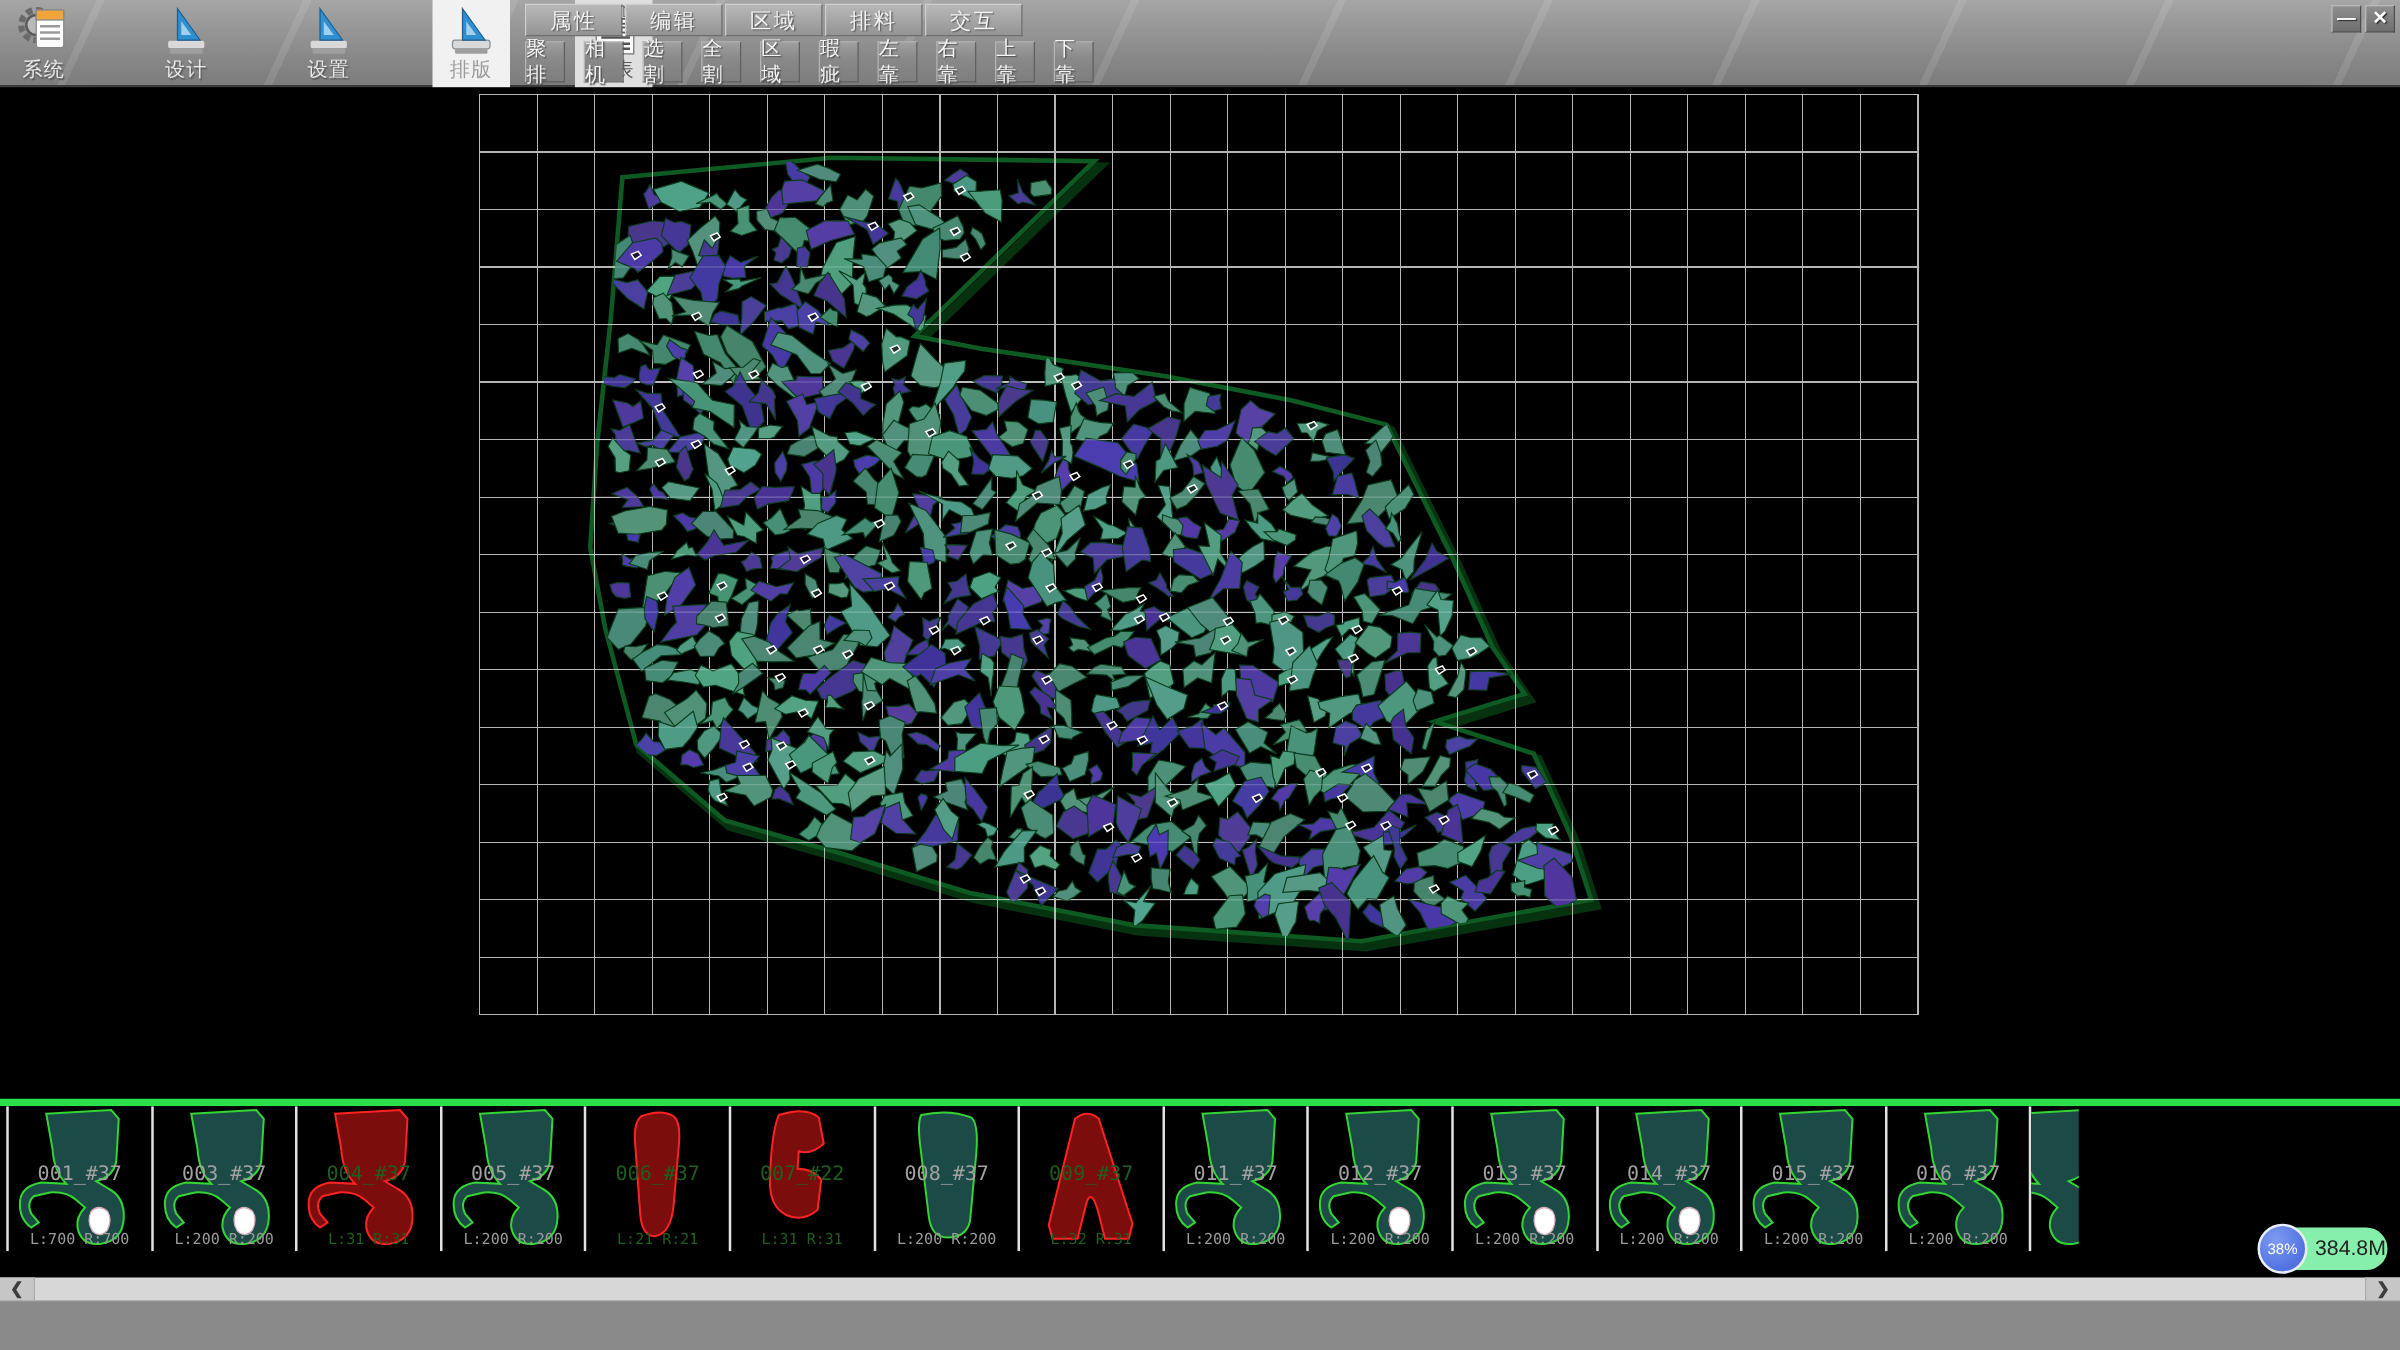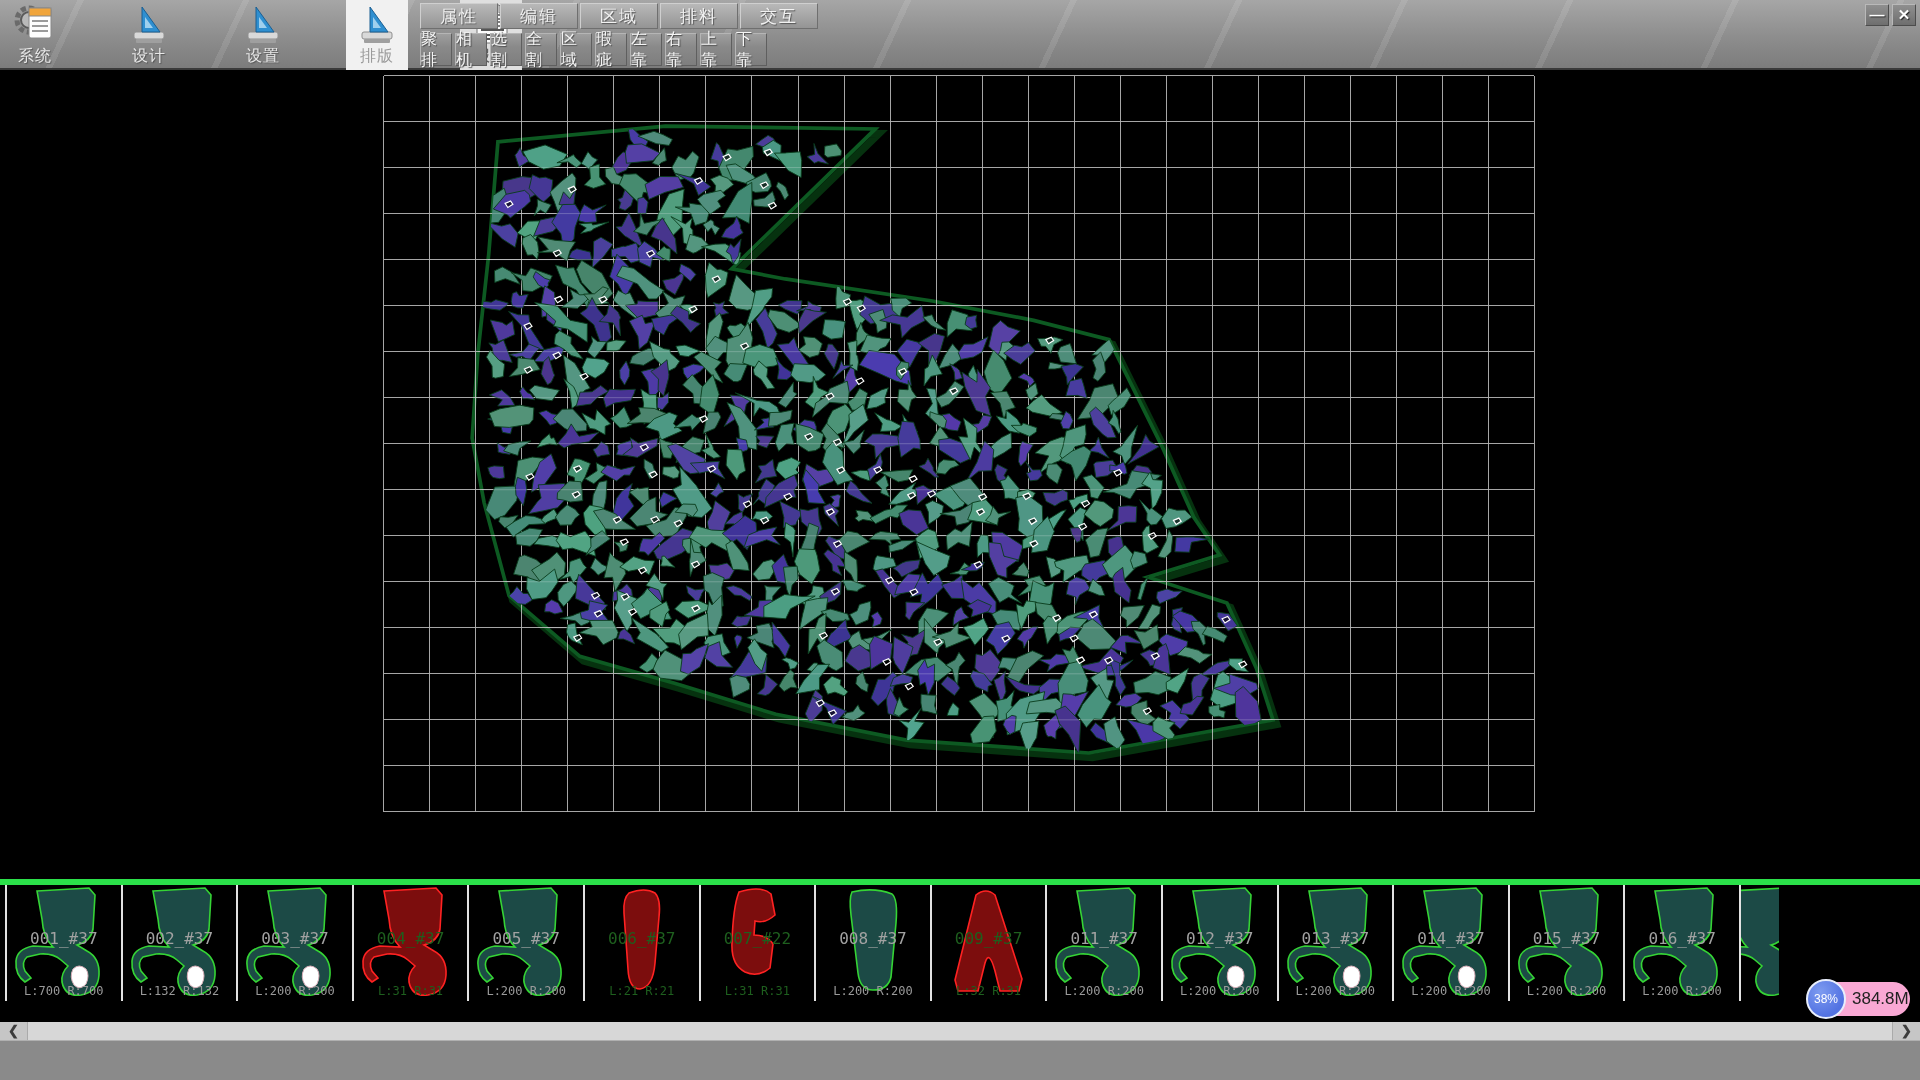--- a/index.html
+++ b/index.html
@@ -39,21 +39,21 @@
   .menu-tab{
     width:78px; height:26px; margin-right:2px;
     background:linear-gradient(#b8b8b8,#949494);
     border:1px solid #cfcfcf; border-bottom-color:#6f6f6f; border-right-color:#6f6f6f;
     color:#f2f2f2; text-shadow:1px 1px 1px #555;
     font-size:17px; display:flex; align-items:center; justify-content:center;
     letter-spacing:2px; cursor:pointer;
   }
   #tool-row{ display:flex; margin-top:4px; }
   .tool-btn{
-    width:32px; height:33px; margin-right:3px;
+    width:32px; height:33px; margin-right:15px;
     background:linear-gradient(#9f9f9f,#8a8a8a 40%,#7e7e7e);
     border:1px solid #b5b5b5; border-bottom-color:#5f5f5f; border-right-color:#5f5f5f;
     color:#f5f5f5; text-shadow:1px 1px 1px #4a4a4a;
     font-size:16px; display:flex; align-items:center; justify-content:center;
     cursor:pointer;
   }
   #win-controls{ position:absolute; right:4px; top:4px; display:flex; }
   .win-btn{
     width:24px; height:22px; margin-left:3px;
     background:linear-gradient(#8f8f8f,#6e6e6e);
@@ -83,21 +83,21 @@
   }
   .thumb-info{
     position:absolute; bottom:3px; left:0; width:100%; text-align:center;
     font-family:"DejaVu Sans Mono", monospace; font-size:12px; color:#9a9a9a;
     white-space:nowrap;
   }
   .thumb-cell.red .thumb-id, .thumb-cell.red .thumb-info{ color:#1e5f1e; }
   
   #bubble{
     position:absolute; left:1808px; top:982px; width:102px; height:34px;
-    background:#f9a8d4; border-radius:17px;
+    background:#86efac; border-radius:17px;
     box-shadow:0 2px 6px rgba(0,0,0,.45); cursor:pointer;padding-left:28px;
   }
   #bubble .circ{
     position:absolute; left:-2px; top:-3px; width:40px; height:40px; border-radius:50%;
     background:radial-gradient(circle at 35% 30%, #7d9bf0, #5272e2 70%);
     border:2px solid #e8eefc;
     color:#fff; font-size:12px; display:flex; align-items:center; justify-content:center;
   }
   #bubble .mem{
     position:absolute; left:44px; top:0; height:34px; display:flex; align-items:center;
@@ -935,28 +935,20 @@
           <path d="M66 84 Q72 78 79 84 Q83 90 79 99 Q73 106 67 100 Q62 92 66 84 Z" fill="#ffffff" stroke="#d8aeb8" stroke-width="1"></path>
         </svg>
         <div class="thumb-id">001_#37</div>
         <div class="thumb-info">L:700 R:700</div>
       </div>
       <div class="thumb-cell">
         <svg viewBox="0 0 110 114" width="110" height="114">
           <path d="M30 6 L82 3 L88 10 L86 44 Q84 56 70 60 L80 66 Q93 73 92 90 Q91 107 74 110 Q58 112 55 97 Q54 88 61 81 L54 75 Q46 68 33 69 L20 72 Q14 77 18 86 L24 93 L18 97 Q8 90 9 76 Q10 64 26 61 L46 62 Q36 52 35 34 Z" fill="#1c4a46" stroke="#35d435" stroke-width="1.6"></path>
           <path d="M66 84 Q72 78 79 84 Q83 90 79 99 Q73 106 67 100 Q62 92 66 84 Z" fill="#ffffff" stroke="#d8aeb8" stroke-width="1"></path>
         </svg>
-        <div class="thumb-id">002_#37</div>
-        <div class="thumb-info">L:132 R:132</div>
-      </div>
-      <div class="thumb-cell">
-        <svg viewBox="0 0 110 114" width="110" height="114">
-          <path d="M30 6 L82 3 L88 10 L86 44 Q84 56 70 60 L80 66 Q93 73 92 90 Q91 107 74 110 Q58 112 55 97 Q54 88 61 81 L54 75 Q46 68 33 69 L20 72 Q14 77 18 86 L24 93 L18 97 Q8 90 9 76 Q10 64 26 61 L46 62 Q36 52 35 34 Z" fill="#1c4a46" stroke="#35d435" stroke-width="1.6"></path>
-          <path d="M66 84 Q72 78 79 84 Q83 90 79 99 Q73 106 67 100 Q62 92 66 84 Z" fill="#ffffff" stroke="#d8aeb8" stroke-width="1"></path>
-        </svg>
         <div class="thumb-id">003_#37</div>
         <div class="thumb-info">L:200 R:200</div>
       </div>
       <div class="thumb-cell red">
         <svg viewBox="0 0 110 114" width="110" height="114">
           <path d="M30 6 L82 3 L88 10 L86 44 Q84 56 70 60 L80 66 Q93 73 92 90 Q91 107 74 110 Q58 112 55 97 Q54 88 61 81 L54 75 Q46 68 33 69 L20 72 Q14 77 18 86 L24 93 L18 97 Q8 90 9 76 Q10 64 26 61 L46 62 Q36 52 35 34 Z" fill="#7c0d0d" stroke="#ff2222" stroke-width="1.6"></path>
         </svg>
         <div class="thumb-id">004_#37</div>
         <div class="thumb-info">L:31 R:31</div>
       </div>

